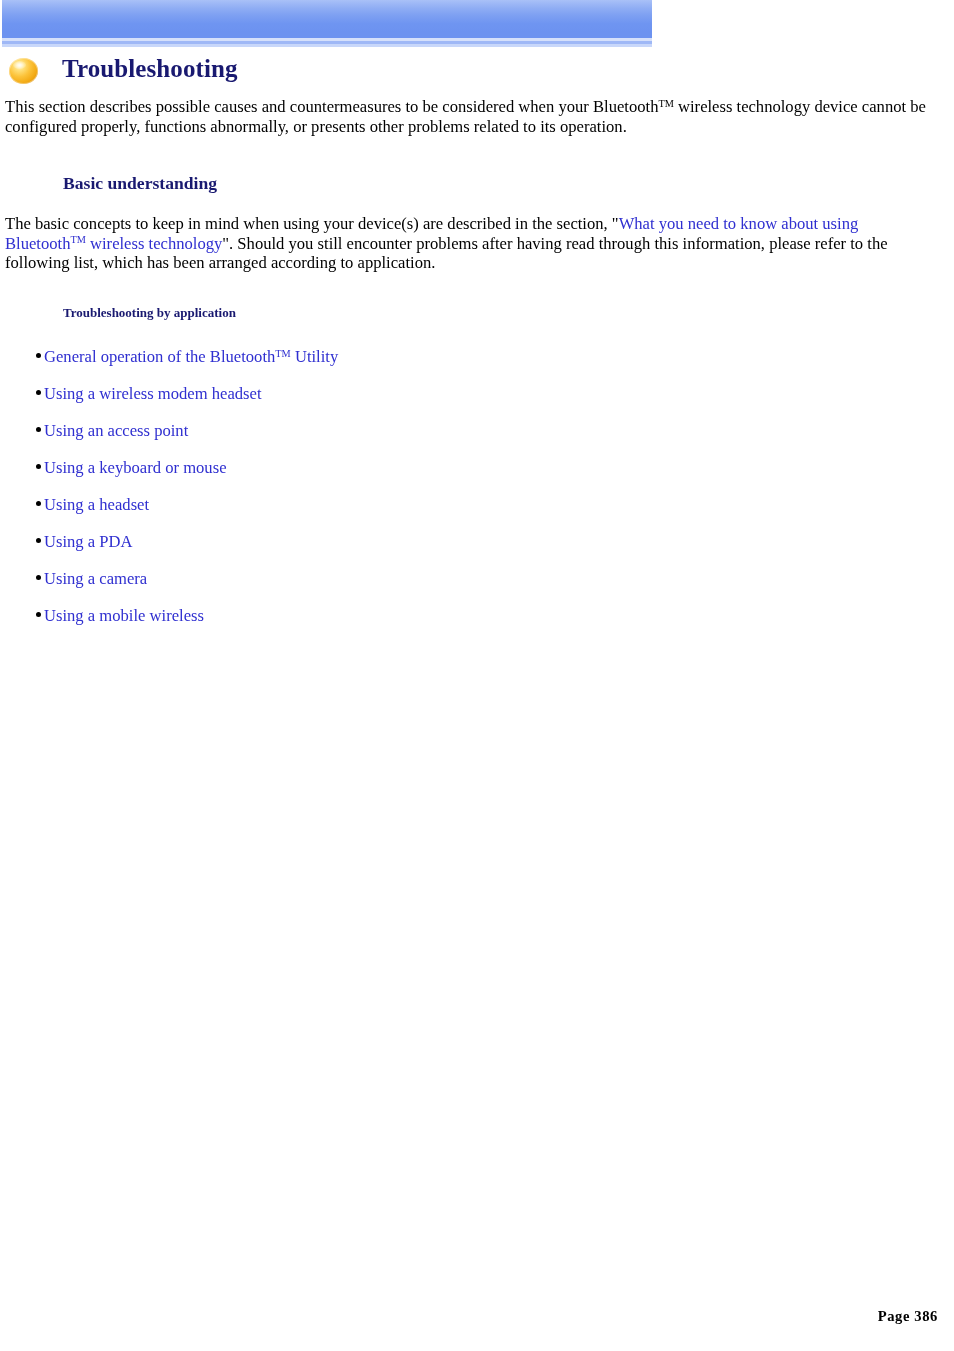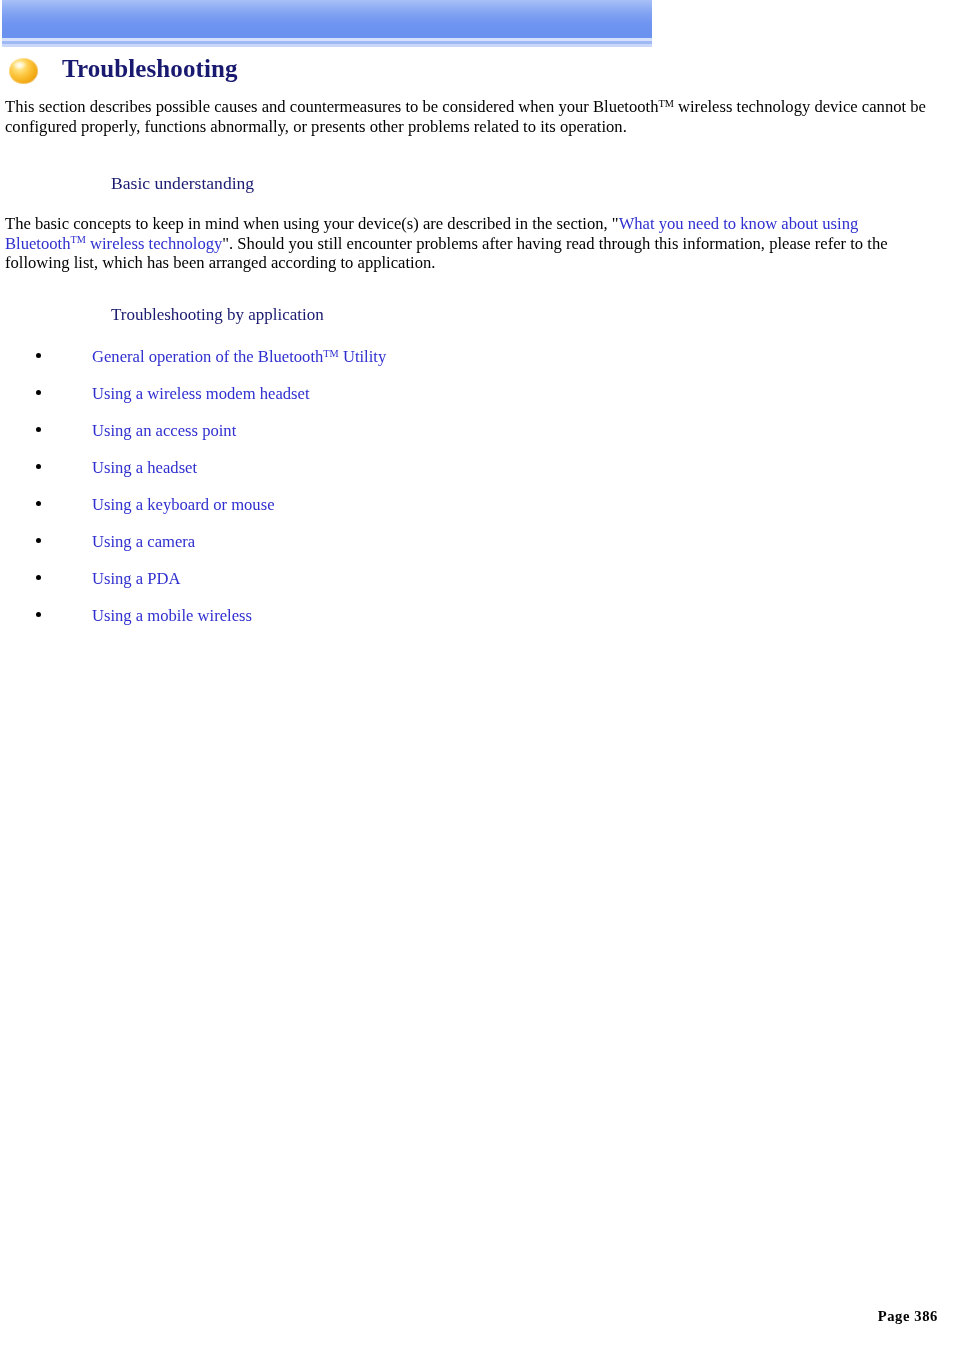--- a/index.html
+++ b/index.html
@@ -124,30 +124,29 @@
     color: #000000;
     text-align: left;
   }
   .para-intro { top: 97px; }
   .para-basic { top: 214px; }
 
   
   .section-heading {
     position: absolute;
     font-size: 17.6px;
-    font-weight: normal;
+    font-weight: bold;
     color: #191970;
     white-space: nowrap;
-    margin-left: 48px;
   }
   .h-basic { left: 63px; top: 173px; }
   .h-byapp {
     left: 63px;
     top: 305px;
-    font-size: 17px;
+    font-size: 13px;
   }
 
   
   .link {
     color: #2f2fd0;
     text-decoration: none;
     cursor: pointer;
   }
   sup.tm {
     font-size: 0.62em;
@@ -159,21 +158,21 @@
   
   .bullet-list {
     position: absolute;
     left: 0;
     top: 347px;
     width: 100%;
   }
   .bullet-item {
     position: relative;
     height: 37px;
-    padding-left: 92px;
+    padding-left: 44px;
     font-size: 16.6px;
     line-height: 19px;
     white-space: nowrap;
   }
   .bullet-dot {
     position: absolute;
     left: 36px;
     top: 6px;
     width: 5px;
     height: 5px;
@@ -234,38 +233,38 @@
   </div>
 
   <div class="bullet-item">
     <span class="bullet-dot"></span>
     <a class="bullet-link" href="#"><span>Using an access point</span></a>
   </div>
 
 
   <div class="bullet-item">
     <span class="bullet-dot"></span>
+    <a class="bullet-link" href="#"><span>Using a keyboard or mouse</span></a>
+  </div>
+
+  <div class="bullet-item">
+    <span class="bullet-dot"></span>
     <a class="bullet-link" href="#"><span>Using a headset</span></a>
   </div>
 
   <div class="bullet-item">
     <span class="bullet-dot"></span>
-    <a class="bullet-link" href="#"><span>Using a keyboard or mouse</span></a>
+    <a class="bullet-link" href="#"><span>Using a PDA</span></a>
   </div>
 
   <div class="bullet-item">
     <span class="bullet-dot"></span>
     <a class="bullet-link" href="#"><span>Using a camera</span></a>
   </div>
 
   <div class="bullet-item">
     <span class="bullet-dot"></span>
-    <a class="bullet-link" href="#"><span>Using a PDA</span></a>
-  </div>
-
-  <div class="bullet-item">
-    <span class="bullet-dot"></span>
     <a class="bullet-link" href="#"><span>Using a mobile wireless</span></a>
   </div>
 
 </div>
 
 <div class="footer">Page 386</div>
 
 </body></html>

